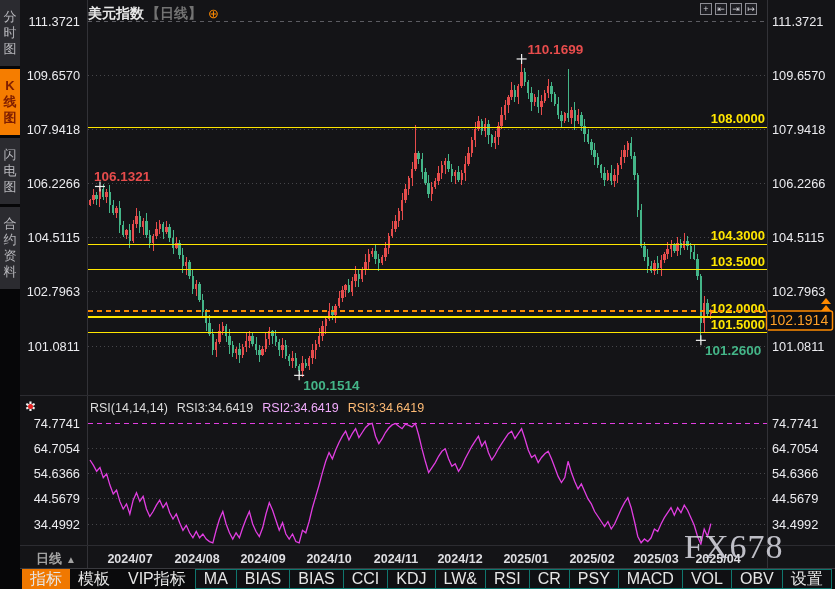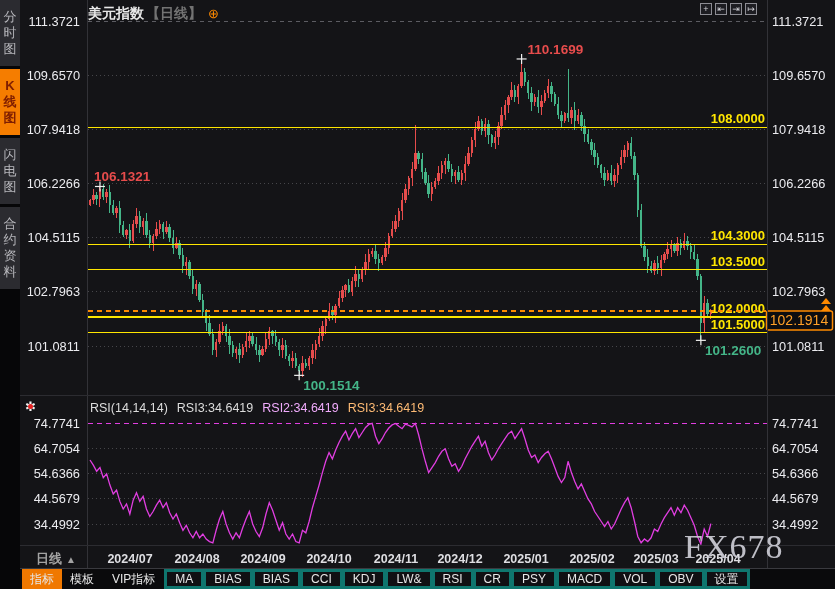--- a/index.html
+++ b/index.html
@@ -24,25 +24,25 @@
   .rsi-header span{margin-right:9px;}
   .rsi-header .r2{color:#f0abfc;}
   .rsi-header .r3{color:#fdba74;}
   .alert{position:absolute;left:23px;top:399px;width:15px;height:15px;z-index:4;}
   .alert .star{position:absolute;left:0;top:0;width:15px;height:15px;color:#f2f2f2;font-size:13px;line-height:15px;text-align:center;}
   .alert .dot{position:absolute;left:5px;top:5px;width:5px;height:5px;border-radius:50%;background:#e62222;}
   
   .period-sel{position:absolute;left:36px;top:550px;color:#a3a3a3;font-size:13px;font-weight:bold;z-index:6;cursor:pointer;}
   .period-sel .arr{font-size:10px;margin-left:4px;}
   .toolbar{position:absolute;left:20px;right:0;bottom:0;height:21px;background:#0a0a0c;
-           border-top:1px solid #3a3a3f;display:flex;align-items:stretch;z-index:6;font-size:12px;}
+           border-top:1px solid #3a3a3f;display:flex;align-items:stretch;z-index:6;font-size:16px;}
   .toolbar .tb{display:flex;align-items:center;padding:0 8px;color:#e6e6e6;cursor:pointer;white-space:nowrap;}
   .tb-active{background:#f07800;color:#fff;margin-left:2px;}
   .tb-vip{color:#ff8a00;margin:0 2px;}
-  .tb-cell{border:3px solid #0f766e;margin-left:-1px;color:#c9c9ce;background:#101013;}
+  .tb-cell{border:1px solid #0f766e;margin-left:-1px;color:#c9c9ce;background:#101013;}
   
   .watermark{position:absolute;left:684px;top:528px;font-size:34px;color:rgba(205,205,214,0.92);
              letter-spacing:1px;z-index:7;pointer-events:none;font-family:Liberation Serif, serif;}
   svg text{font-family:"Liberation Sans",sans-serif;}
 </style>
 </head>
 <body>
 
 <div class="stage">
 

